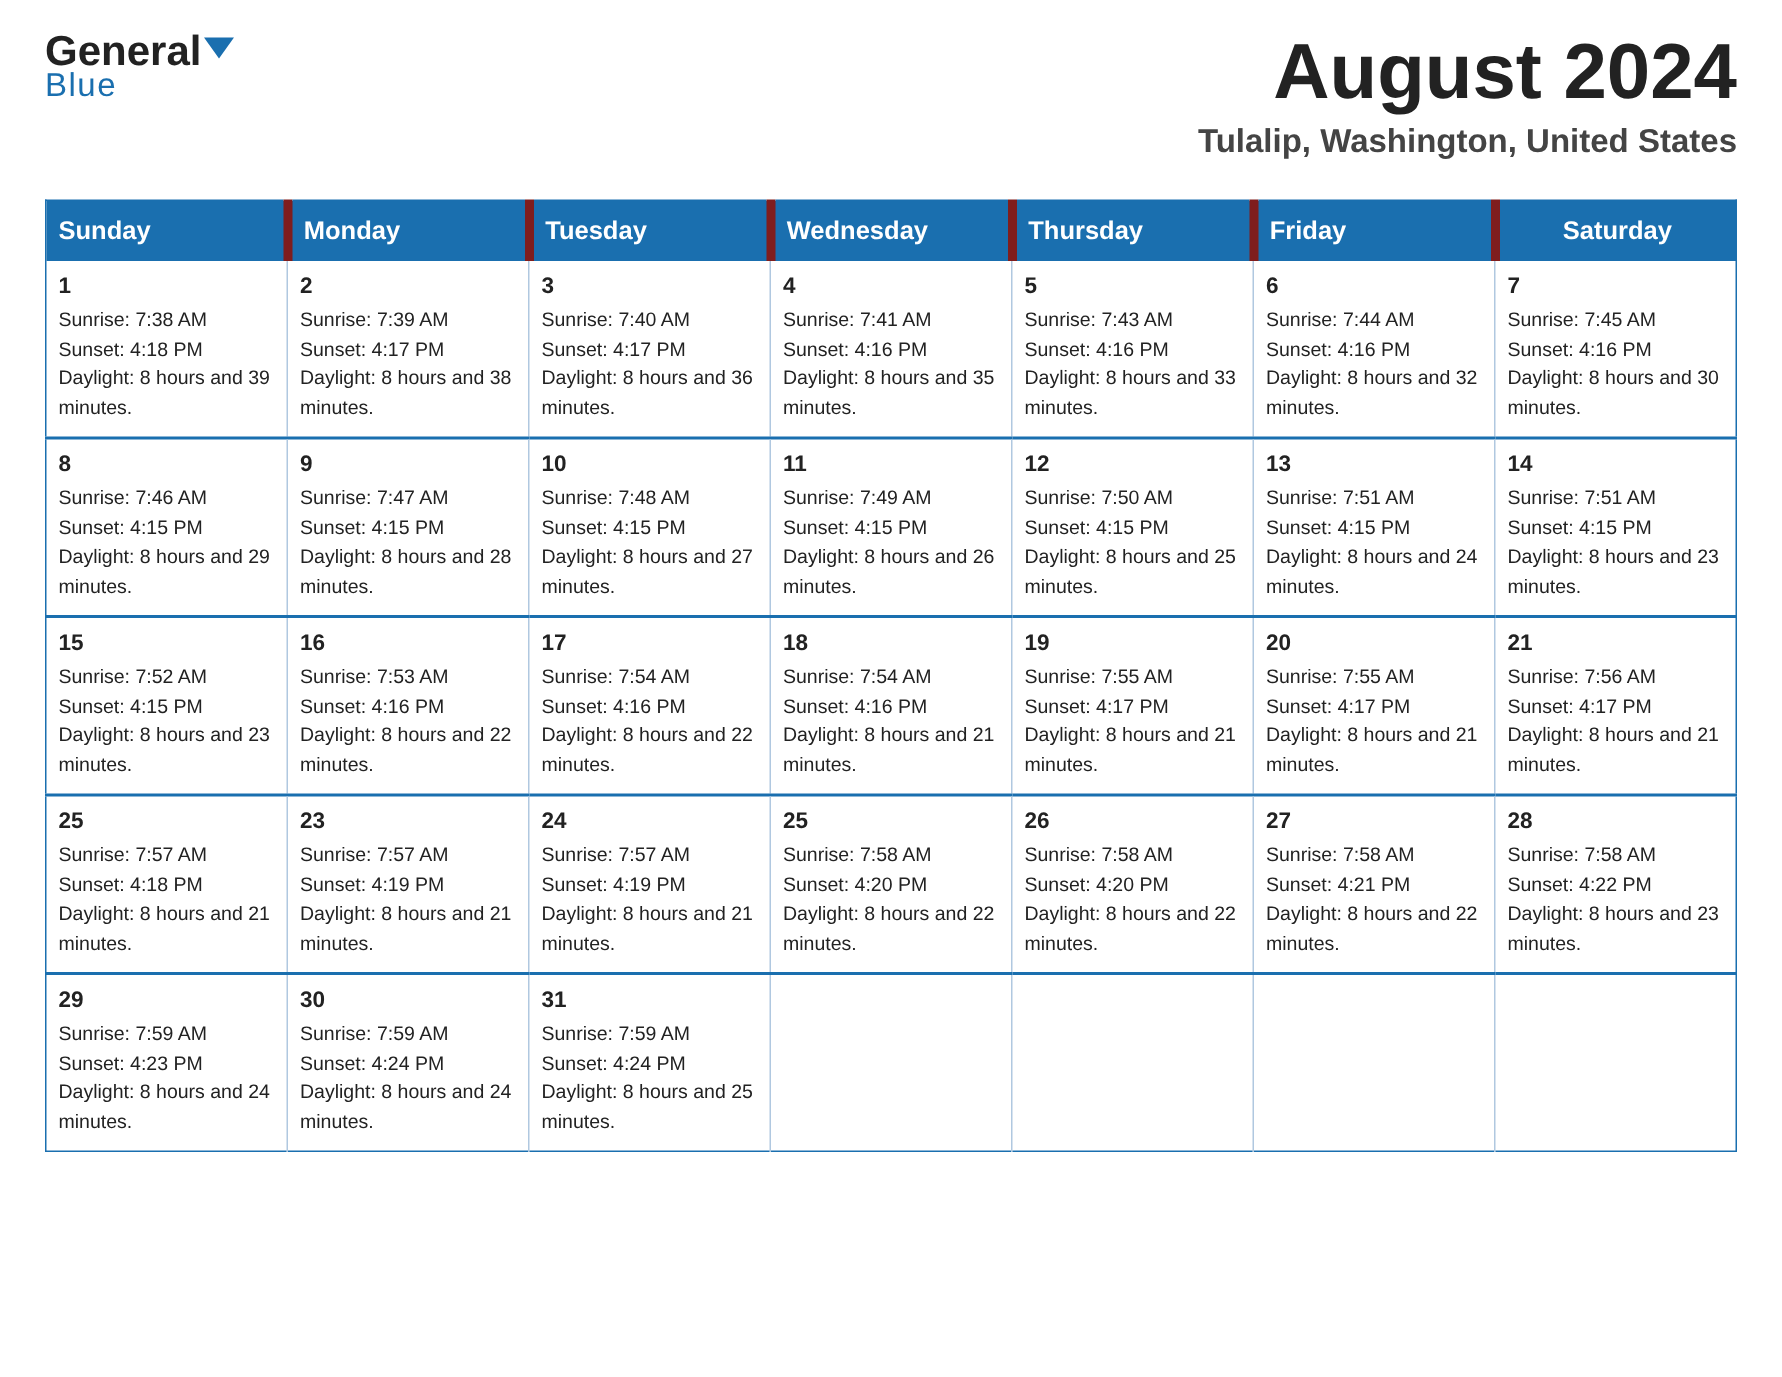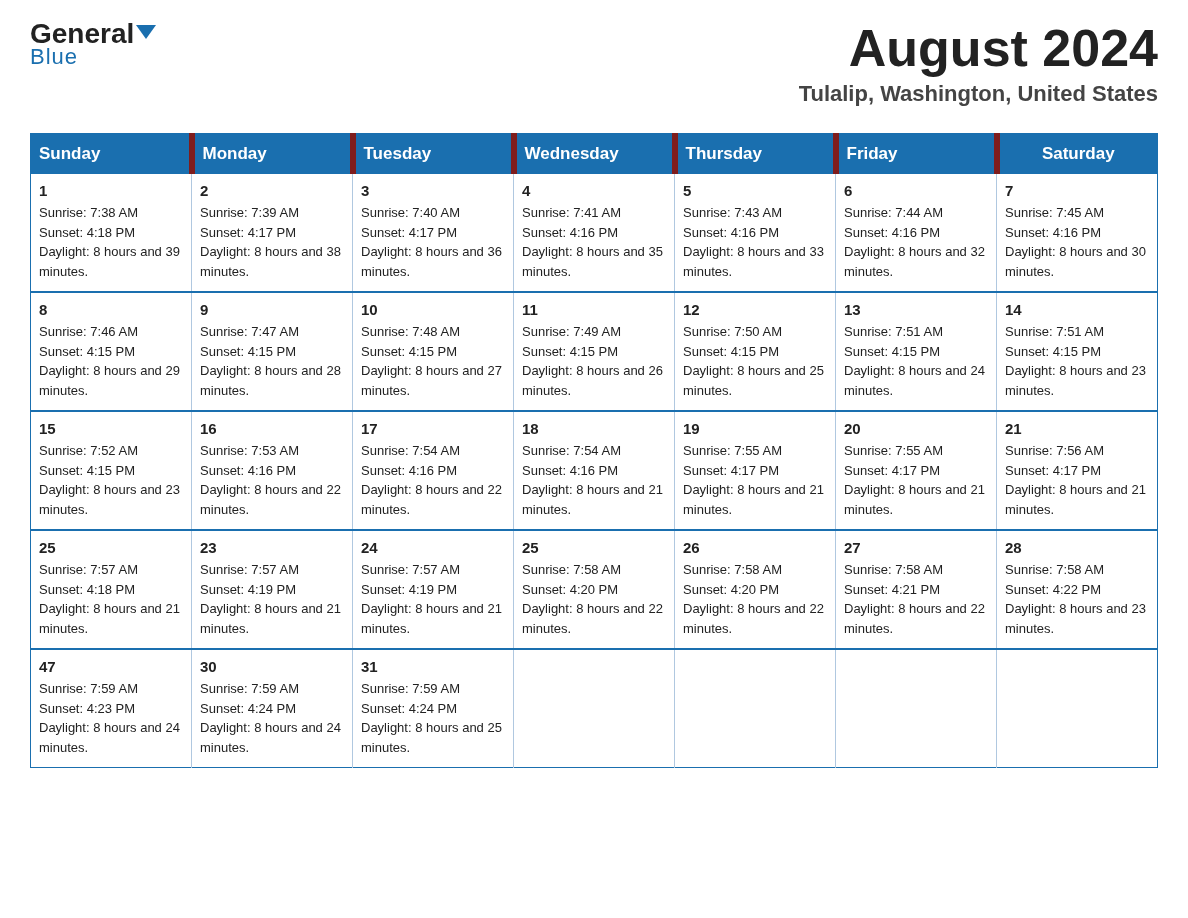--- a/index.html
+++ b/index.html
@@ -367,21 +367,21 @@
           <span class="day-num">28</span>
           <div class="day-info">
             Sunrise: 7:58 AM<br>
             Sunset: 4:22 PM<br>
             Daylight: 8 hours and 23 minutes.
           </div>
         </td>
       </tr>
       <tr>
         <td>
-          <span class="day-num">47</span>
+          <span class="day-num">29</span>
           <div class="day-info">
             Sunrise: 7:59 AM<br>
             Sunset: 4:23 PM<br>
             Daylight: 8 hours and 24 minutes.
           </div>
         </td>
         <td>
           <span class="day-num">30</span>
           <div class="day-info">
             Sunrise: 7:59 AM<br>

